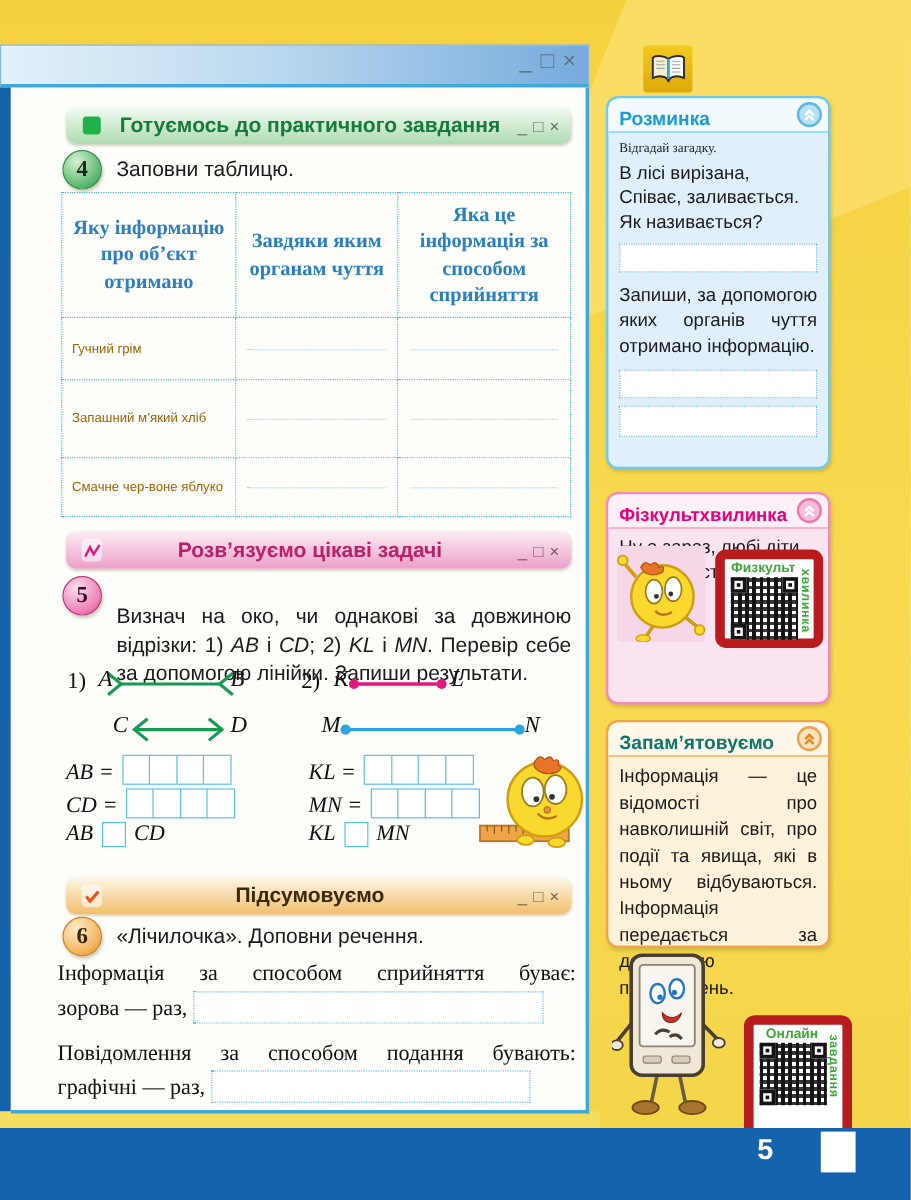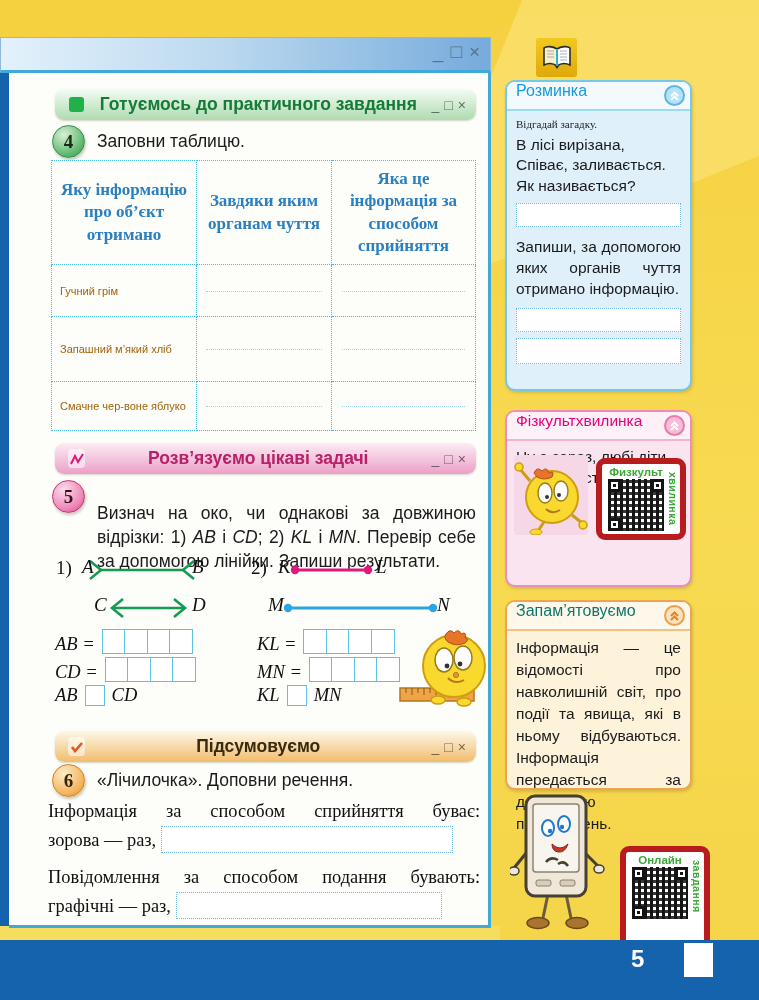--- a/index.html
+++ b/index.html
@@ -65,40 +65,40 @@
   .cmpbox{width:18px;height:19px;background:#fff;border:1.6px solid #5cc2e2;display:inline-block}
   
   .para{position:absolute;left:48px;width:432px;font-family:"Liberation Serif",serif;
     font-size:18.4px;color:#101010;line-height:1.55}
   .jline{display:block;text-align:justify;text-align-last:justify}
   .din{background:#fff;border:1.6px dotted #6fb9e0;box-sizing:border-box}
   .din-inline{display:inline-block;vertical-align:-7px;height:27px}
   
   .sbox{position:absolute;left:505px;width:187px;border-radius:10px;box-sizing:border-box;
     box-shadow:1px 2px 3px rgba(120,100,30,.25)}
-  .sbox .shead{height:27px;display:flex;align-items:flex-start;position:relative;
-    border-radius:8px 8px 0 0;padding-left:9px;font-weight:normal;font-size:16px}
+  .sbox .shead{height:27px;display:flex;align-items:flex-end;position:relative;
+    border-radius:8px 8px 0 0;padding-left:9px;font-weight:bold;font-size:16px}
   .chev{position:absolute;right:5px;top:3px;width:21px;height:21px;border-radius:50%;
     display:flex;align-items:center;justify-content:center;box-sizing:border-box}
   .sbody{padding:6px 9px 8px 9px;font-size:15.5px;color:#1b1b1b;line-height:1.33}
   .warm{top:80px;height:311px;background:#dff0fb;border:2px solid #72c9ee}
   .warm .shead{background:#f2fafe;border-bottom:2px solid #9adcf2;color:#189bd8}
   .warm .chev{background:#b5e2f6;border:2px solid #5fb6e0;color:#fff}
   .pe{top:410px;height:177px;background:#fae4f0;border:2px solid #ee8cba}
   .pe .shead{background:#fdf1f7;border-bottom:2px solid #f3b3d1;color:#e5007d;font-size:15.5px}
   .pe .chev{background:#f4bcd8;border:2px solid #e87aae;color:#fff}
   .rem{top:600px;height:190px;background:#fcf3da;border:2px solid #efa452}
   .rem .shead{background:#fdf8e9;border-bottom:2px solid #f3c184;color:#0f766e}
   .rem .chev{background:#fbe3bd;border:2px solid #eda04e;color:#e2861f}
   .just{text-align:justify}
   
   .bookic{position:absolute;left:536px;top:38px;width:41px;height:39px;border-radius:3px;
     background:linear-gradient(#f2c91f,#dfa90a);display:flex;align-items:center;justify-content:center}
   
-  .qrcard{position:absolute;background:#fff;border:6px solid #b91c1c;border-radius:9px;
+  .qrcard{position:absolute;background:#fff;border:8px solid #b91c1c;border-radius:9px;
     padding:2px 15px 4px 5px;box-sizing:border-box}
   .qrtop{color:#3aa935;font-weight:bold;font-size:11.5px;text-align:center;white-space:nowrap}
   .qrside{position:absolute;right:1px;top:8px;writing-mode:vertical-rl;color:#3aa935;
     font-weight:bold;font-size:10.5px;letter-spacing:.5px}
   .qrpat{position:relative;width:56px;height:52px;margin:1px auto 0 auto;
     background:
       repeating-linear-gradient(0deg,rgba(20,20,20,.85) 0 3px,transparent 3px 6px),
       repeating-linear-gradient(90deg,#141414 0 3px,#fff 3px 6px)}
   .finder{position:absolute;width:13px;height:13px;border:3px solid #141414;background:#fff;box-sizing:border-box}
   .finder::after{content:"";position:absolute;left:2px;top:2px;width:3px;height:3px;background:#141414}

